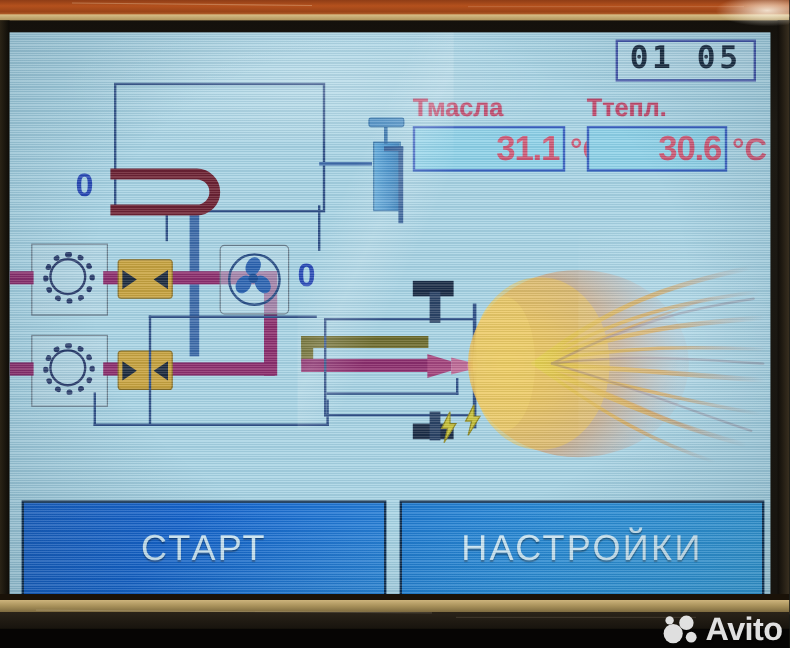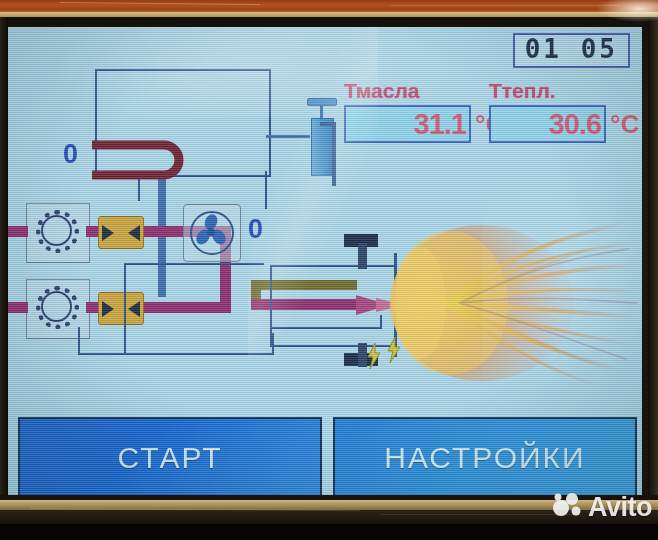--- a/index.html
+++ b/index.html
@@ -90,21 +90,21 @@
 
   
   .btn{position:absolute;z-index:30;border:2px solid #0d2a4a;
        display:flex;align-items:center;justify-content:center;}
   .btn-start{background:linear-gradient(135deg,#1a62c8 0%,#1464cf 40%,#2b86d6 100%);}
   .btn-settings{background:linear-gradient(135deg,#1f79cf 0%,#2b8ed8 45%,#36a0dd 100%);}
   .btn span{font-size:30px;color:#cfe9f6;letter-spacing:2px;
        text-shadow:0 1px 1px rgba(0,0,0,.35);}
 
   
-  .avito{position:absolute;right:6px;bottom:17px;z-index:80;display:flex;align-items:flex-start;
+  .avito{position:absolute;right:6px;bottom:0;z-index:80;display:flex;align-items:center;
      opacity:.92;}
   .avito-text{font-size:27px;font-weight:bold;color:#f2f2f2;letter-spacing:-.5px;
      text-shadow:0 1px 2px rgba(0,0,0,.5);}
 </style>
 </head>
 <body>
 
 <div id="photo">
 
   <div class="bezel-top"></div>

